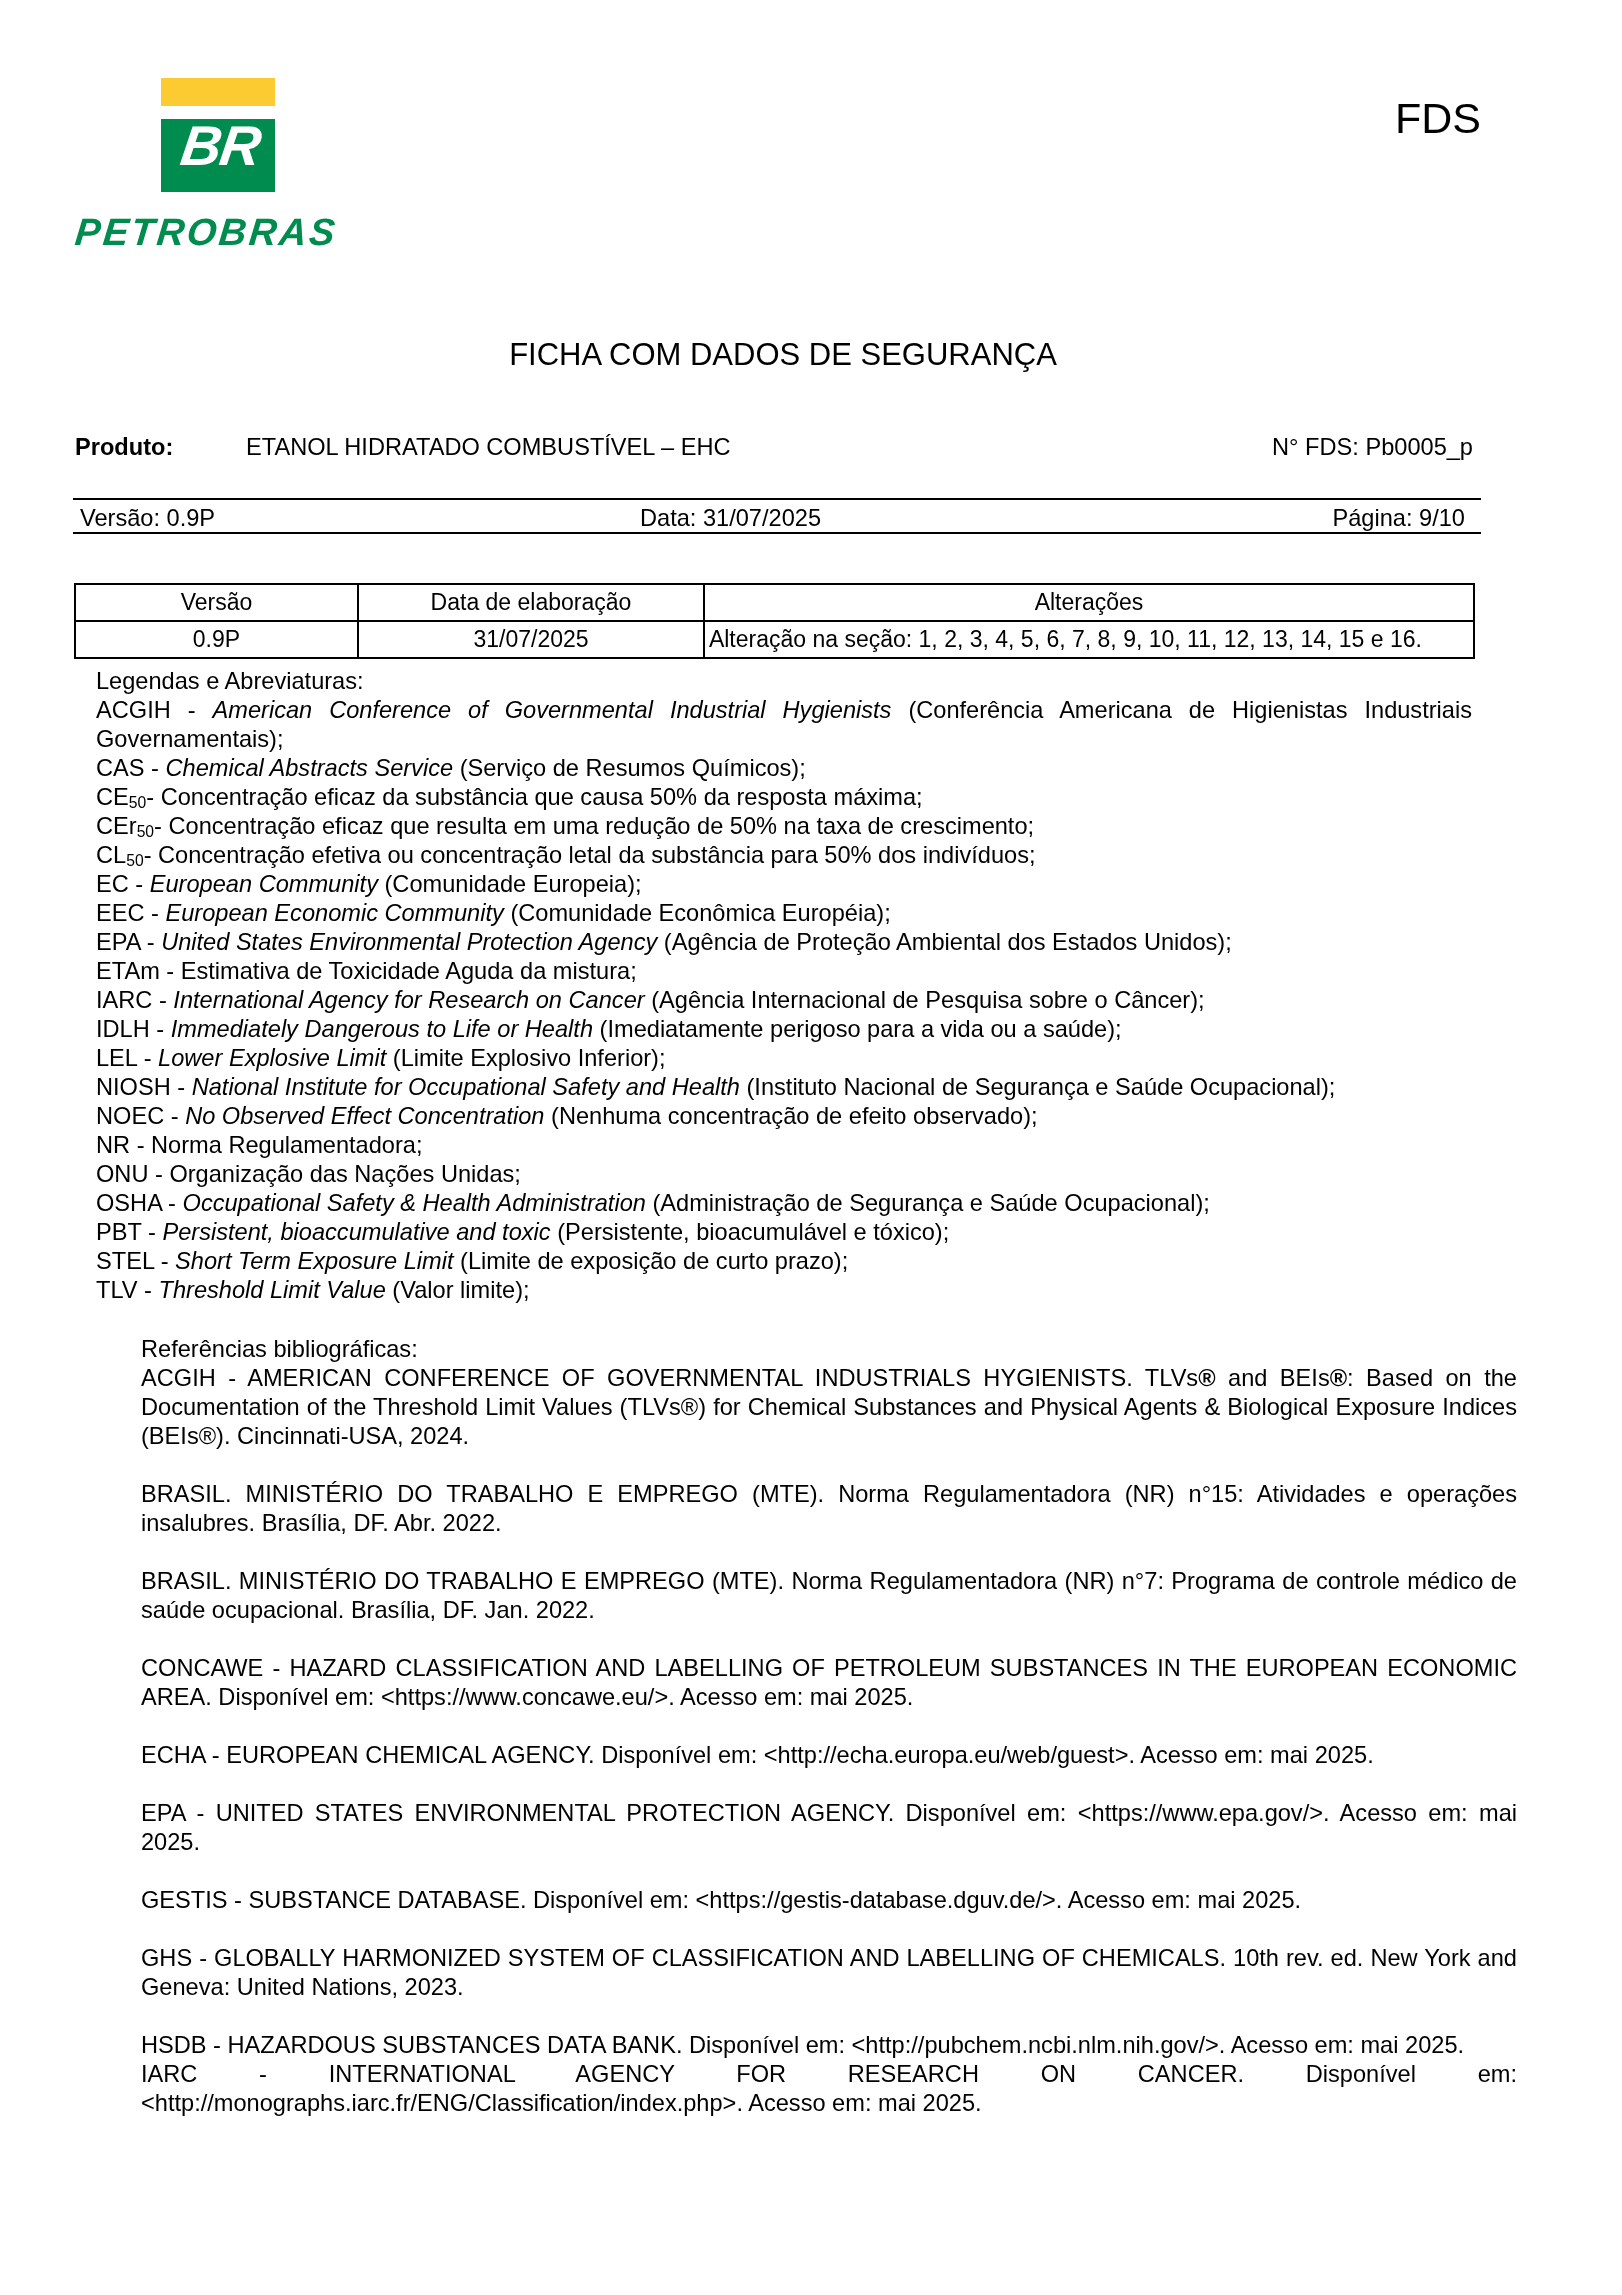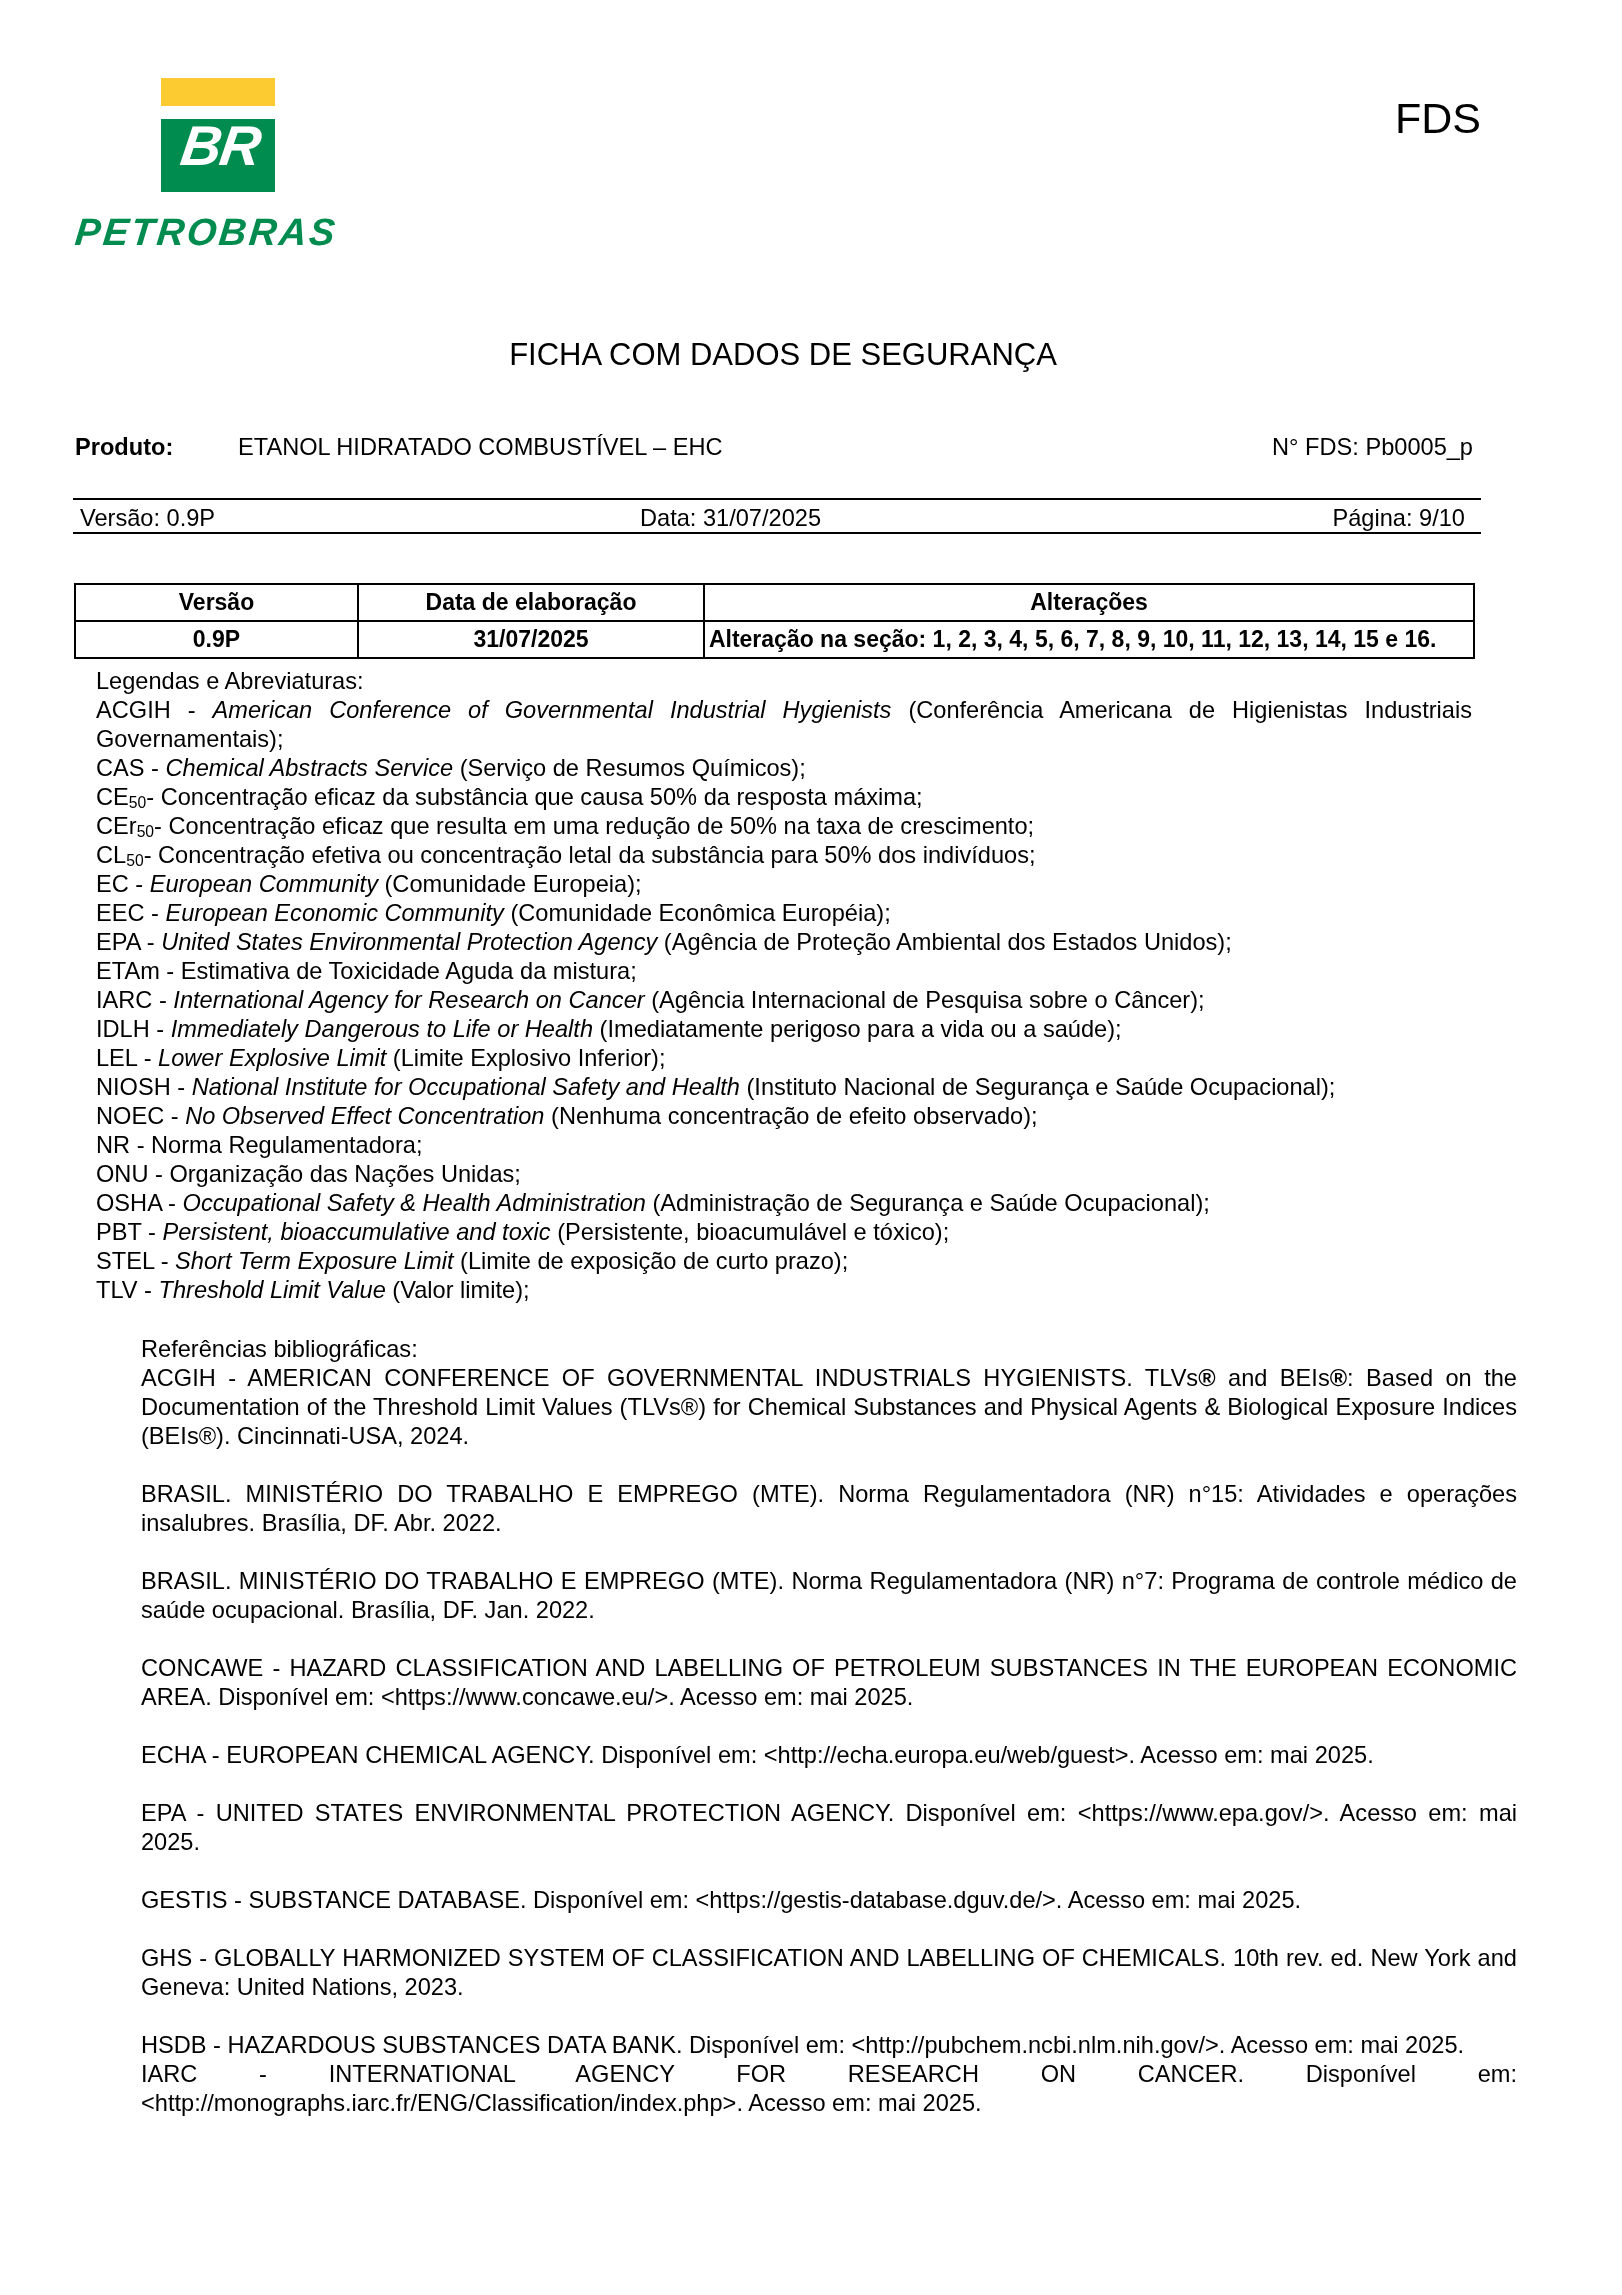--- a/index.html
+++ b/index.html
@@ -25,37 +25,37 @@
       transform: skewX(-6deg); transform-origin: left bottom;
     }
 
     .fds-corner { right: 141px; top: 97px; font-size: 43px; line-height: 1; }
 
     .doc-title { left: 0; width: 1622px; top: 339px; text-align: center; font-size: 31px; line-height: 1; }
     
     .doc-title { left: -28px; }
 
     .product-label { left: 75px; top: 434px; font-size: 23.6px; font-weight: bold; }
-    .product-value { left: 238px; top: 434px; font-size: 23.6px; }
+    .product-value { left: 246px; top: 434px; font-size: 23.6px; }
     .fds-number { right: 149px; top: 434px; font-size: 23.6px; }
 
     .rule { left: 73px; width: 1408px; height: 2px; background: #000; }
     .rule.top { top: 498px; }
     .rule.bottom { top: 532px; }
     .meta-version { left: 80px; top: 505px; font-size: 23.6px; }
     .meta-date { left: 640px; top: 505px; font-size: 23.6px; }
     .meta-page { right: 157px; top: 505px; font-size: 23.6px; }
 
     
     .rev-table {
       left: 74px; top: 583px; width: 1398px; border-collapse: collapse;
       font-size: 23px; table-layout: fixed;
     }
     .rev-table td, .rev-table th {
-      border: 2px solid #000; padding: 0 3.9px; height: 35px; font-weight: bold;
+      border: 2px solid #000; padding: 0 3.9px; height: 35px; font-weight: normal;
       text-align: center; white-space: nowrap; line-height: 1;
     }
     .rev-table td.left { text-align: left; }
 
     
     .section { left: 96px; width: 1376px; font-size: 23.6px; line-height: 29px; }
     .legends { top: 667px; }
     .refs { top: 1335px; margin-left: 45px; }
     .heading { font-weight: normal; }
     .just { text-align: justify; }

